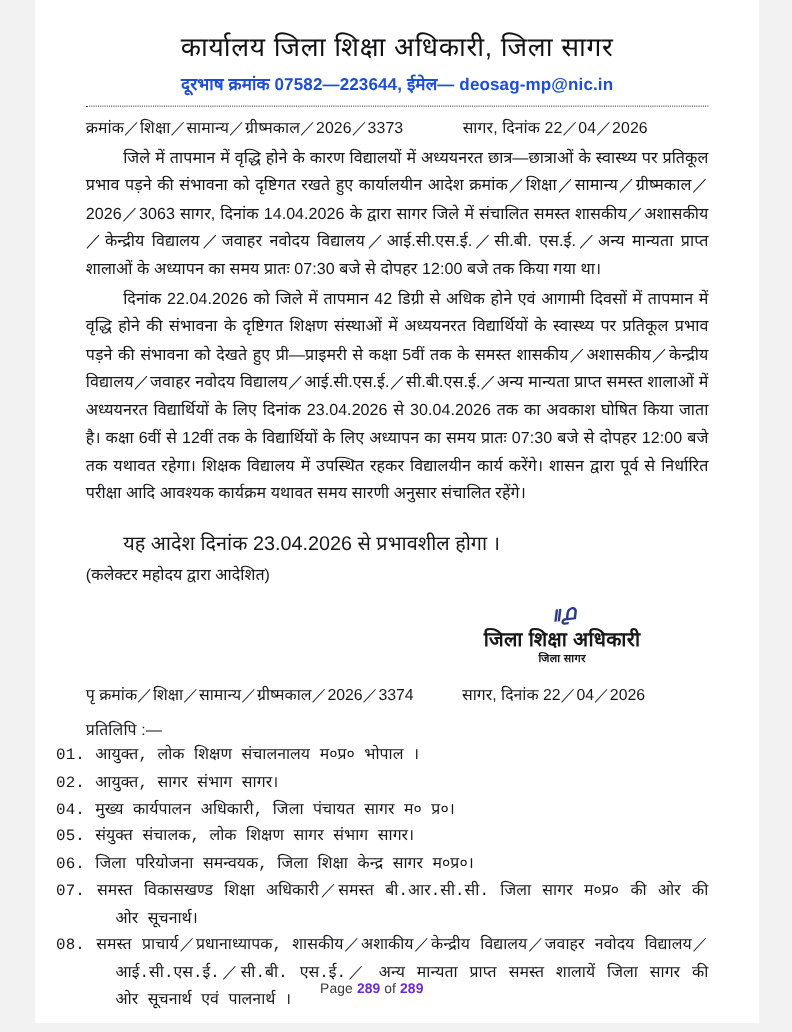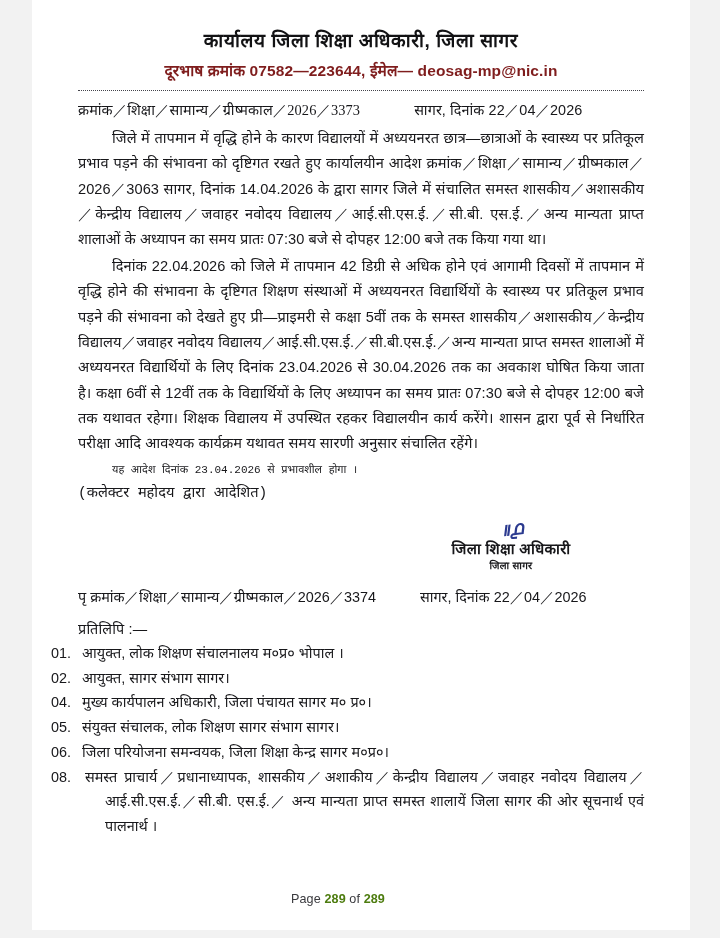--- a/index.html
+++ b/index.html
@@ -29,54 +29,54 @@
   .page-inner {
     padding: 30px 46px 0 46px;
     color: #17171a;
   }
 
   
   .letterhead {
     text-align: center;
   }
   .office-title {
-    font-size: 19px;
-    font-weight: 700;
+    font-size: 24px;
+    font-weight: 400;
     letter-spacing: 0.6px;
     line-height: 1.2;
     white-space: nowrap;
     color: #121214;
   }
   .office-contact {
     margin-top: 6px;
     font-size: 15.5px;
     font-weight: 700;
     letter-spacing: 0.1px;
     white-space: nowrap;
-    color: #7f1d1d;
+    color: #1d4ed8;
   }
   .rule-dotted {
     margin: 9px 0 0 0;
     height: 0;
     border: 0;
     border-top: 1.6px dotted #3a3a42;
     opacity: 0.95;
   }
 
   
   .ref-row {
     display: flex;
     justify-content: flex-start;
     align-items: baseline;
     margin-top: 9px;
     font-size: 14.4px;
     letter-spacing: 0.1px;
     white-space: nowrap;
   }
-  .ref-left { flex: 0 0 auto; font-family: Liberation Serif, serif; }
+  .ref-left { flex: 0 0 auto; }
   .ref-right { margin-left: 54px; flex: 0 0 auto; }
 
   .order-head {
     text-align: center;
     font-size: 15.6px;
     font-weight: 700;
     margin-top: 3px;
     margin-left: -26px;
     letter-spacing: 0.4px;
   }
@@ -89,31 +89,29 @@
     line-height: 1.74;
     text-align: justify;
     text-justify: inter-word;
     text-indent: 34px;
     color: #17171a;
     letter-spacing: 0.05px;
   }
   p.para + p.para { margin-top: 1px; }
 
   .effective-line {
-    font-size: 11px;
+    font-size: 18px;
     line-height: 1.74;
     text-indent: 34px;
-    margin-top: 4px;
-    font-family: Liberation Mono, monospace;
+    margin-top: 16px;
   }
   .ordered-by {
     font-size: 14.6px;
     line-height: 1.7;
     margin-top: 1px;
-    font-family: Liberation Mono, monospace;
   }
 
   
   .sign-block {
     margin-top: 14px;
     text-align: center;
     padding-left: 300px;
     position: relative;
   }
   .sign-mark {
@@ -122,21 +120,21 @@
     font-weight: 700;
     font-size: 19px;
     color: #2b3a8f;
     line-height: 0.85;
     letter-spacing: -1px;
     transform: rotate(-7deg);
     display: inline-block;
     margin-bottom: 1px;
   }
   .sign-name {
-    font-size: 15px;
+    font-size: 18px;
     font-weight: 700;
     line-height: 1.36;
     letter-spacing: 0.3px;
   }
   .sign-place {
     font-size: 10px;
     font-weight: 700;
     line-height: 1.36;
     letter-spacing: 0.3px;
   }
@@ -163,36 +161,37 @@
   }
   ol.copy-list li {
     font-size: 14.4px;
     line-height: 1.72;
     text-align: justify;
     text-justify: inter-word;
     padding-left: 27px;
     text-indent: -27px;
     margin-bottom: 0;
     letter-spacing: 0.04px;
+    font-family: Liberation Mono, monospace;
   }
   ol.copy-list li .num { display: inline-block; }
 
   
   .page-footer {
     position: absolute;
     left: 0;
     right: 0;
     bottom: 24px;
     text-align: center;
     padding-right: 46px;
     font-size: 12.6px;
     color: #3a3a3e;
     letter-spacing: 0.1px;
   }
-  .page-footer .pnum { font-weight: 700; color: #4d7c0f; }
+  .page-footer .pnum { font-weight: 700; color: #6d28d9; }
 </style>
 </head>
 <body>
 
 <div class="page-sheet">
   <div class="page-inner">
 
     <div class="letterhead">
       <div class="office-title">कार्यालय जिला शिक्षा अधिकारी, जिला सागर</div>
       <div class="office-contact">दूरभाष क्रमांक 07582—223644, ईमेल— deosag-mp@nic.in</div>
@@ -224,20 +223,21 @@
         <span class="endorse-right">सागर, दिनांक 22／04／2026</span>
       </div>
       <div class="copy-label">प्रतिलिपि :—</div>
 
       <ol class="copy-list">
         <li><span class="num">01.</span> <span>आयुक्त, लोक शिक्षण संचालनालय म०प्र० भोपाल  ।</span></li>
         <li><span class="num">02.</span> <span>आयुक्त, सागर संभाग सागर।</span></li>
         <li><span class="num">04.</span> <span>मुख्य कार्यपालन अधिकारी, जिला पंचायत सागर म० प्र०।</span></li>
         <li><span class="num">05.</span> <span>संयुक्त संचालक, लोक शिक्षण सागर संभाग सागर।</span></li>
         <li><span class="num">06.</span> <span>जिला परियोजना समन्वयक, जिला शिक्षा केन्द्र सागर म०प्र०।</span></li>
+        <li><span class="num">07.</span> <span>समस्त विकासखण्ड शिक्षा अधिकारी／समस्त बी.आर.सी.सी. जिला सागर म०प्र० की ओर की ओर सूचनार्थ।</span></li>
         <li><span class="num">08.</span> <span>समस्त प्राचार्य／प्रधानाध्यापक, शासकीय／अशाकीय／केन्द्रीय विद्यालय／जवाहर नवोदय विद्यालय／आई.सी.एस.ई.／सी.बी. एस.ई.／ अन्य मान्यता प्राप्त समस्त शालायें जिला सागर की ओर सूचनार्थ एवं पालनार्थ ।</span></li>
       </ol>
     </div>
 
   </div>
 
   <div class="page-footer">
     <span>Page </span><span class="pnum">289</span><span> of </span><span class="pnum">289</span>
   </div>
 </div>

